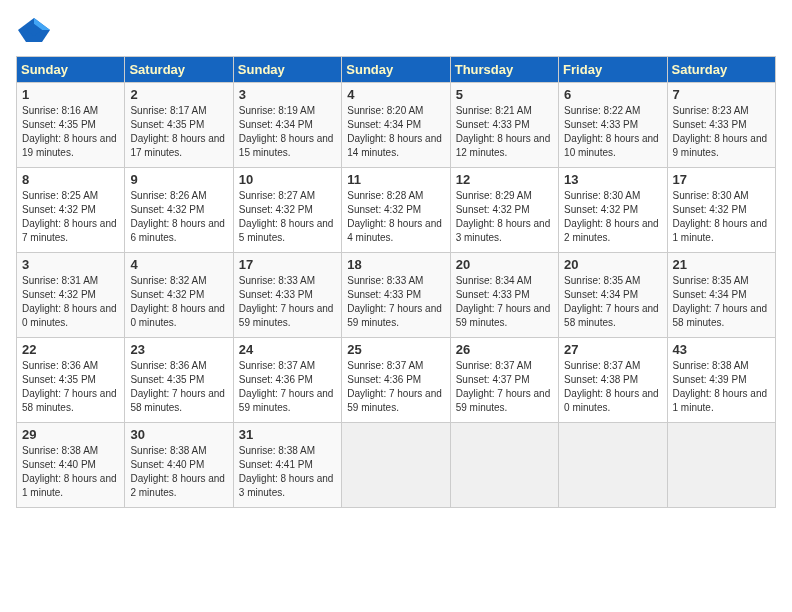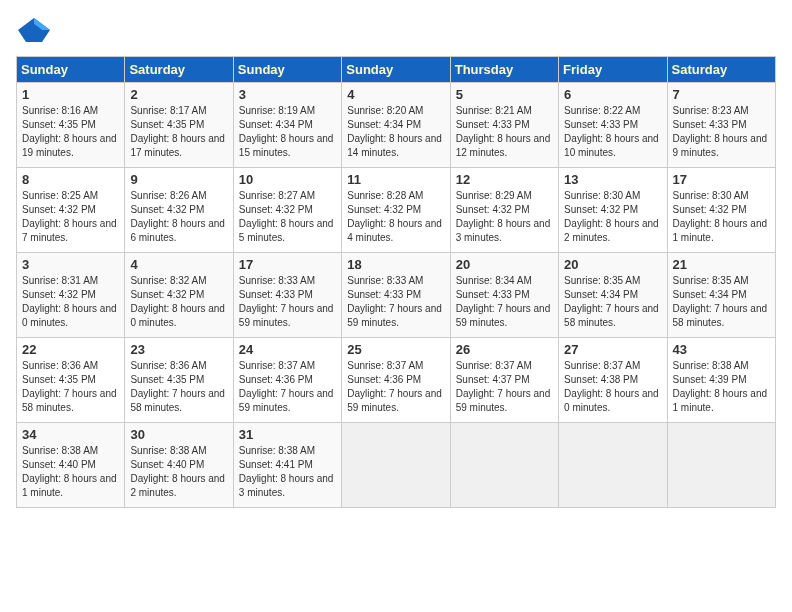--- a/index.html
+++ b/index.html
@@ -149,21 +149,21 @@
       <tr>
         <td><span class="day-num">22</span><span class="cell-text">Sunrise: 8:36 AM<br>Sunset: 4:35 PM<br>Daylight: 7 hours and 58 minutes.</span></td>
         <td><span class="day-num">23</span><span class="cell-text">Sunrise: 8:36 AM<br>Sunset: 4:35 PM<br>Daylight: 7 hours and 58 minutes.</span></td>
         <td><span class="day-num">24</span><span class="cell-text">Sunrise: 8:37 AM<br>Sunset: 4:36 PM<br>Daylight: 7 hours and 59 minutes.</span></td>
         <td><span class="day-num">25</span><span class="cell-text">Sunrise: 8:37 AM<br>Sunset: 4:36 PM<br>Daylight: 7 hours and 59 minutes.</span></td>
         <td><span class="day-num">26</span><span class="cell-text">Sunrise: 8:37 AM<br>Sunset: 4:37 PM<br>Daylight: 7 hours and 59 minutes.</span></td>
         <td><span class="day-num">27</span><span class="cell-text">Sunrise: 8:37 AM<br>Sunset: 4:38 PM<br>Daylight: 8 hours and 0 minutes.</span></td>
         <td><span class="day-num">43</span><span class="cell-text">Sunrise: 8:38 AM<br>Sunset: 4:39 PM<br>Daylight: 8 hours and 1 minute.</span></td>
       </tr>
       <tr>
-        <td><span class="day-num">34</span><span class="cell-text">Sunrise: 8:38 AM<br>Sunset: 4:40 PM<br>Daylight: 8 hours and 1 minute.</span></td>
+        <td><span class="day-num">29</span><span class="cell-text">Sunrise: 8:38 AM<br>Sunset: 4:40 PM<br>Daylight: 8 hours and 1 minute.</span></td>
         <td><span class="day-num">30</span><span class="cell-text">Sunrise: 8:38 AM<br>Sunset: 4:40 PM<br>Daylight: 8 hours and 2 minutes.</span></td>
         <td><span class="day-num">31</span><span class="cell-text">Sunrise: 8:38 AM<br>Sunset: 4:41 PM<br>Daylight: 8 hours and 3 minutes.</span></td>
         <td class="empty-cell"></td>
         <td class="empty-cell"></td>
         <td class="empty-cell"></td>
         <td class="empty-cell"></td>
       </tr>
     </tbody>
 </table>
 

